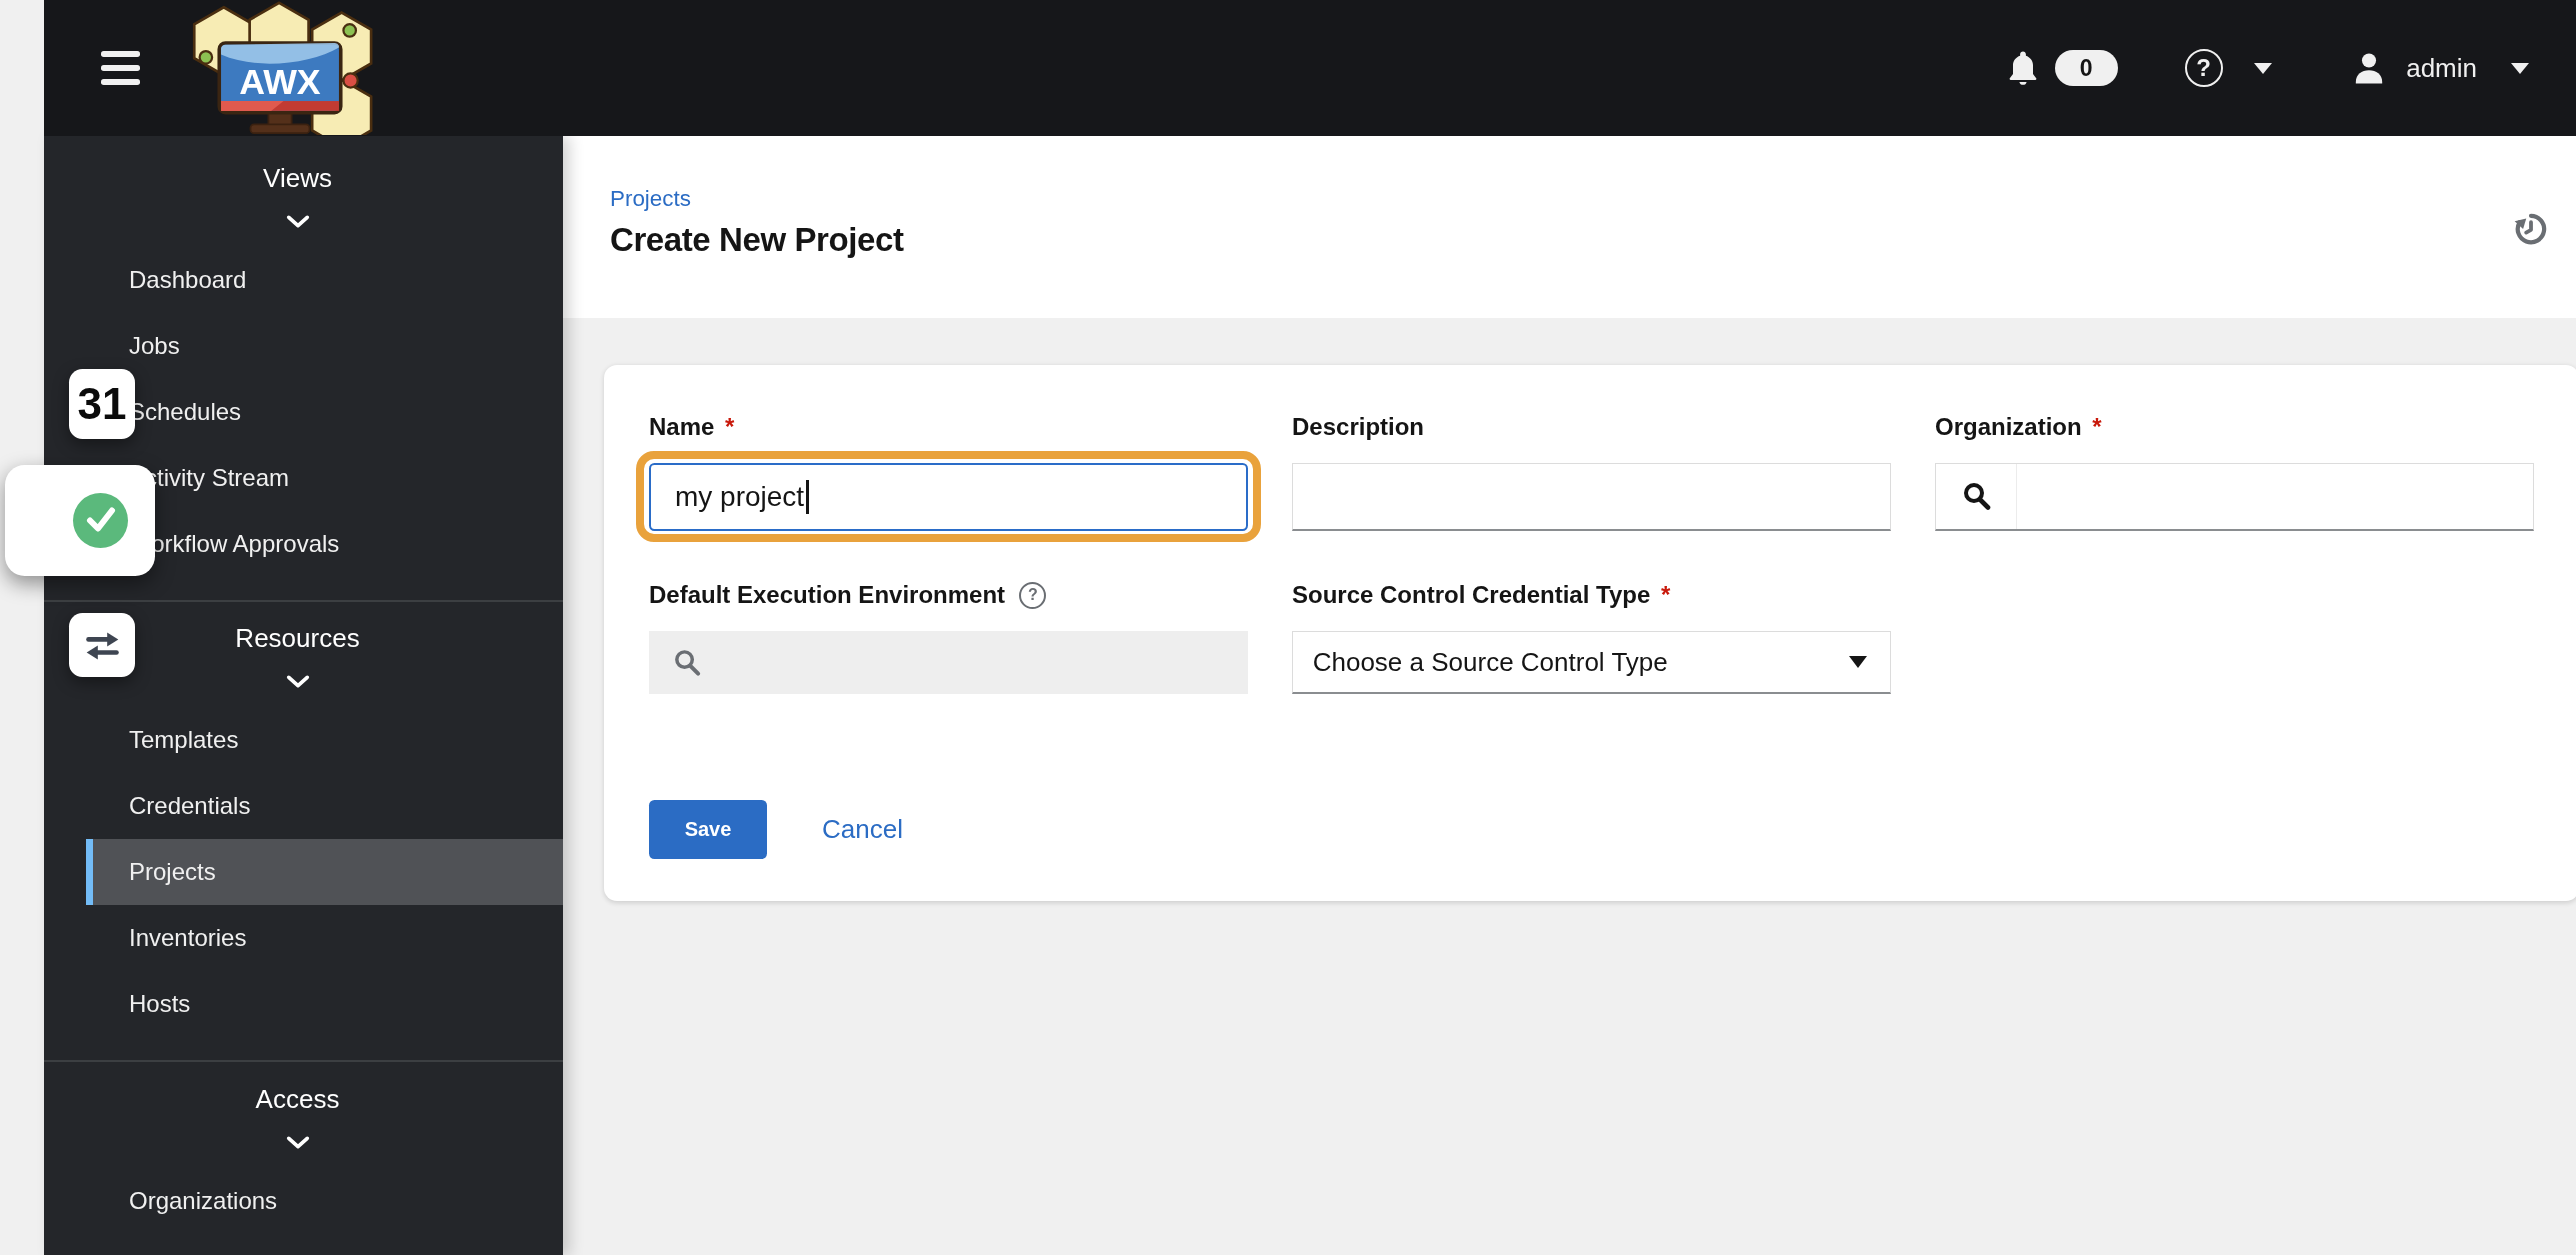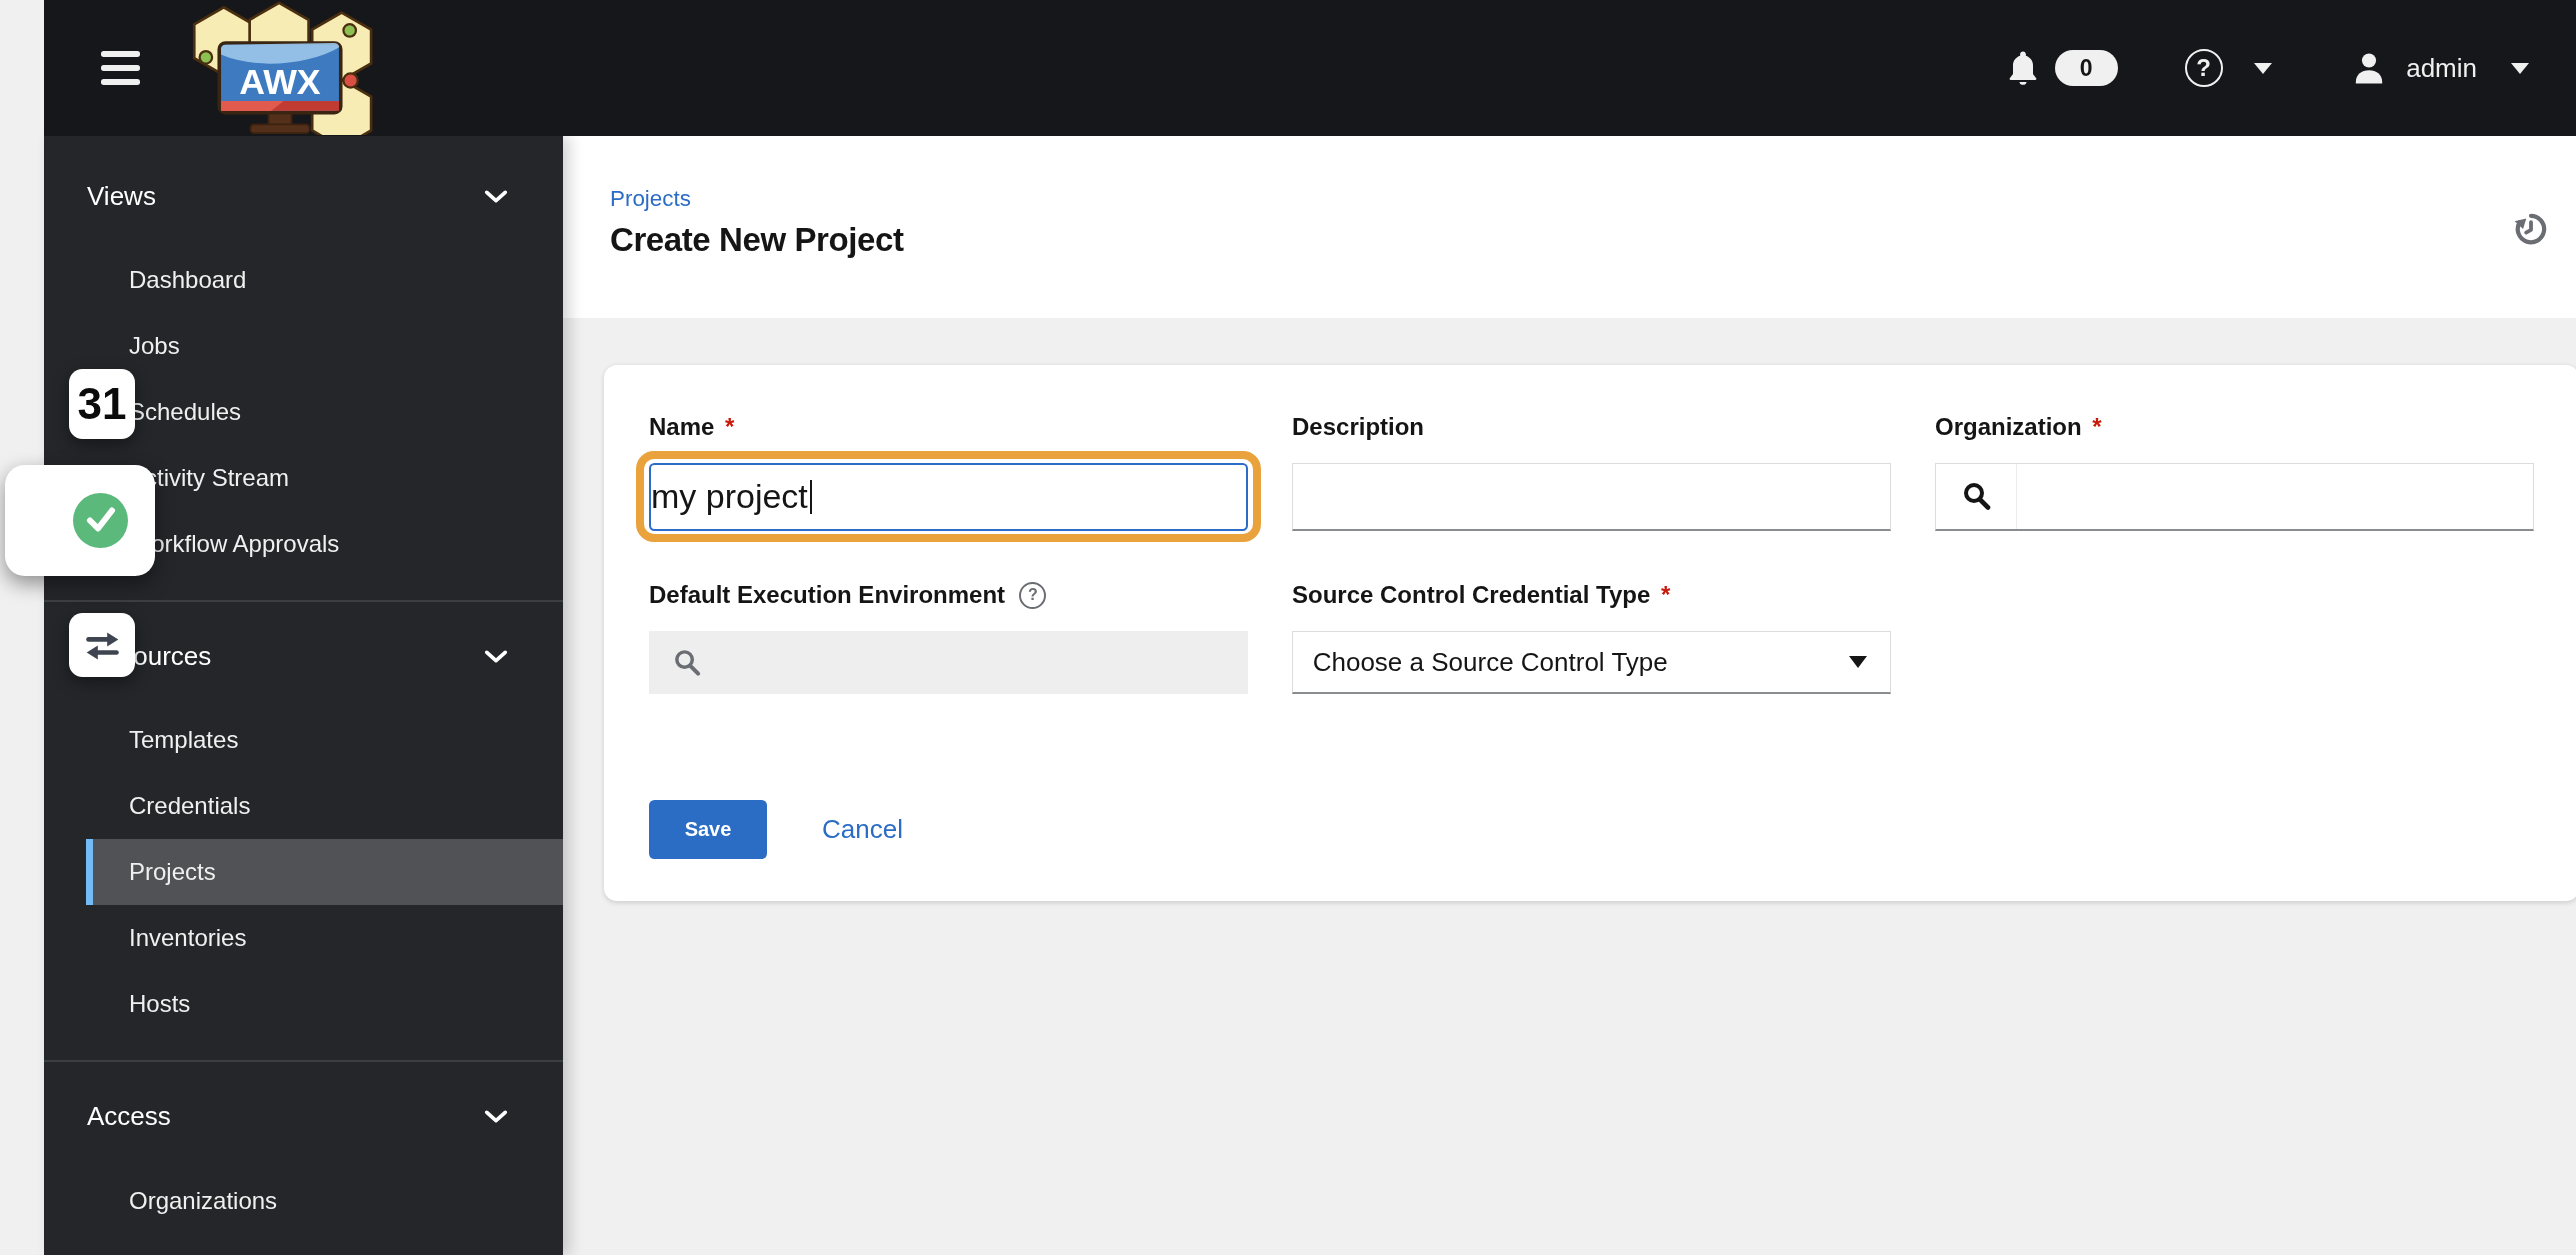--- a/index.html
+++ b/index.html
@@ -35,21 +35,21 @@
   .user-name { margin-left: 21.5px; color: #f0f0f0; font-size: 26px; }
   .user-group .caret-down { margin-left: 34px; }
 
   
   .sidebar {
     position: absolute; top: 136px; left: 0; width: 519px; height: 1120px;
     background: #24262a; padding-top: 27px; z-index: 20;
     box-shadow: 7.2px 0 14.3px rgba(0,0,0,0.18); overflow: hidden;
   }
   .nav-group-header { height: 66px; margin-bottom: 18px; display: flex; align-items: center;
-    justify-content: space-between; padding: 0 55px 0 43px; cursor: pointer; }
+    justify-content: space-between; padding: 0 55px 0 43px; cursor: pointer; flex-direction: column; }
   .nav-group-title { color: #ffffff; font-size: 26px; }
   .nav-item { height: 66px; margin-left: 42px; padding-left: 43px; display: flex; align-items: center;
     color: #f0f0f0; font-size: 24px; cursor: pointer; }
   .nav-item.active { background: #505256; border-left: 7.2px solid #73bcf7; padding-left: 36px; }
   .sidebar-divider { height: 1.8px; background: #3c3f42; margin: 23px 0 21.5px 0; }
 
   
   .badge-31 { position: absolute; left: 25px; top: 369px; width: 66px; height: 70px;
     background: #ffffff; border-radius: 13.4px; box-shadow: 0 5.4px 16px rgba(0,0,0,0.4);
     display: flex; align-items: center; justify-content: center;
@@ -79,21 +79,21 @@
   .field-label { font-size: 24px; font-weight: 700; color: #151515; }
   .req-star { color: #c9190b; font-size: 24px; font-weight: 700; margin-left: 10.7px; }
   .help-circle { width: 27px; height: 27px; border: 2.7px solid #6a6e73; border-radius: 50%;
     color: #6a6e73; font-size: 16px; font-weight: 700; display: inline-flex;
     align-items: center; justify-content: center; margin-left: 14.3px; cursor: pointer; }
 
   .name-wrap { position: relative; }
   .hl-ring { position: absolute; left: -13.4px; right: -13.4px; top: -11.6px; bottom: -11.6px;
     border: 8px solid #e9a23c; border-radius: 18px; pointer-events: none; }
   .input-focused { height: 68px; background: #fff; border: 2.7px solid #2a6cc8; border-radius: 5.4px;
-    display: flex; align-items: center; padding-left: 0; font-size: 34px; color: #151515; cursor: text; }
+    display: flex; align-items: center; padding-left: 24px; font-size: 28px; color: #151515; cursor: text; }
   .text-caret { display: inline-block; width: 2.7px; height: 34px; background: #151515; margin-left: 1.8px; }
 
   .input-plain { height: 68px; background: #fff; border: 1.8px solid #dcdcdc; border-bottom: 2.7px solid #8a8d90;
     display: flex; align-items: center; padding-left: 16px; font-size: 26px; color: #151515; cursor: text; }
 
   .lookup-group { display: flex; height: 68px; border: 1.8px solid #dcdcdc; border-bottom: 2.7px solid #8a8d90; background: #fff; }
   .lookup-btn { width: 81px; border: none; border-right: 1.8px solid #ececec; background: #fff;
     display: flex; align-items: center; justify-content: center; cursor: pointer; }
   .lookup-input { flex: 1; display: flex; align-items: center; padding-left: 14.3px; font-size: 26px; color: #151515; cursor: text; }
 

